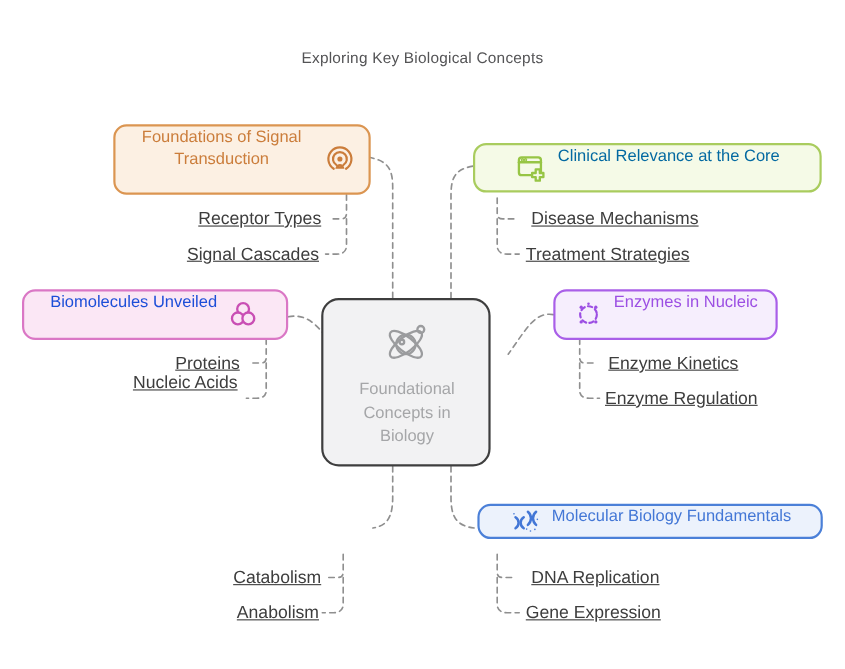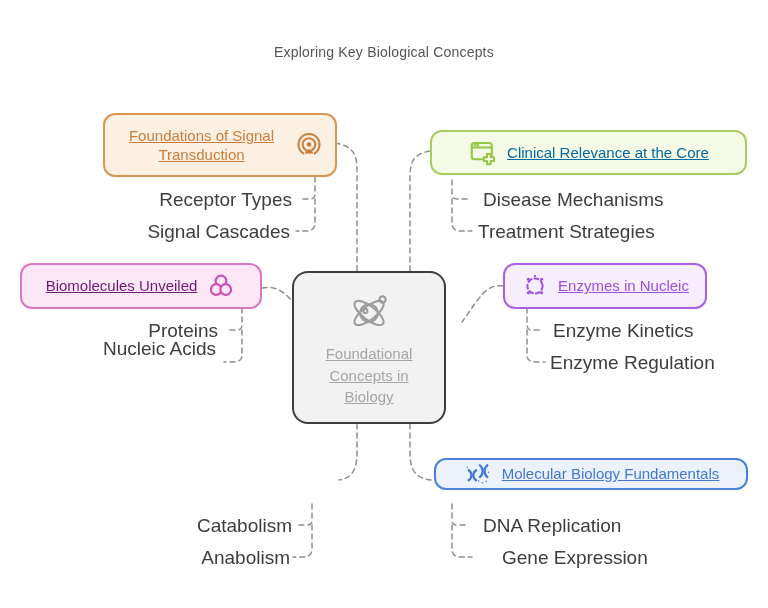--- a/index.html
+++ b/index.html
@@ -9,42 +9,42 @@
   }
   #connectors{position:absolute;left:0;top:0;width:768px;height:608px;pointer-events:none;}
   #connectors path{fill:none;stroke:#8F8F8F;stroke-width:1.5;stroke-dasharray:5 4;stroke-linecap:round;}
 
   .title{
     position:absolute;left:0;top:44px;width:768px;text-align:center;
     font-size:14px;color:#545456;letter-spacing:.2px;
   }
 
   .node{
-    position:absolute;box-sizing:border-box;display:flex;align-items:center;justify-content:center;
+    position:absolute;box-sizing:border-box;display:flex;justify-content:center;
     gap:9px;border-radius:12px;border:2px solid;font-size:15px;font-weight:500;line-height:1.3;
-    padding:0 12px;cursor:default;text-decoration:underline;
+    padding:0 12px;cursor:default;
   }
   .node .ic{flex:0 0 auto;display:flex;align-items:center;justify-content:center;}
 
   .n-signal   {left:103px;top:113px;width:234px;height:64px;background:#FCF0E3;border-color:#DB9551;color:#CB7D3B;text-align:center;}
   .n-clinical {left:430px;top:130px;width:317px;height:45px;background:#F5FAE7;border-color:#A9CC5E;color:#0369a1;}
-  .n-biomol   {left:20px; top:263px;width:242px;height:46px;background:#FBE7F5;border-color:#DA77C5;color:#701a75;}
+  .n-biomol   {left:20px; top:263px;width:242px;height:46px;background:#FBE7F5;border-color:#DA77C5;color:#1d4ed8;}
   .n-enzyme   {left:503px;top:263px;width:204px;height:46px;background:#F6EEFD;border-color:#A95FE8;color:#9C4FE3;}
   .n-metab    {left:31px; top:458px;width:307px;height:46px;background:#E9F7FC;border-color:#31A5CE;color:#2BA4D0;}
   .n-molec    {left:434px;top:458px;width:314px;height:32px;background:#ECF2FC;border-color:#4B80D8;color:#4377D6;}
 
   .n-center{
     left:292px;top:271px;width:154px;height:153px;background:#F2F2F3;border:2px solid #3E3E3E;
     border-radius:16px;flex-direction:column;gap:6px;color:#A5A6A8;font-weight:400;
     text-align:center;line-height:1.45;padding:10px 20px;
   }
   .n-center .lbl{width:112px;}
 
   .leaf{
-    position:absolute;font-size:19px;color:#3D3D3D;white-space:nowrap;line-height:20px;cursor:default;
+    position:absolute;font-size:16px;color:#3D3D3D;white-space:nowrap;line-height:20px;cursor:default;text-decoration:underline;
   }
 </style>
 </head>
 <body>
 
 <div id="stage">
 
   <svg id="connectors" viewBox="0 0 768 608">
 
     <path d="M335 143 C352 146 357 153 357 170 L357 271"></path>
@@ -155,15 +155,15 @@
   <div class="leaf" style="right:478px;top:222px;">Signal Cascades</div>
   <div class="leaf" style="left:483px;top:190px;">Disease Mechanisms</div>
   <div class="leaf" style="left:478px;top:222px;">Treatment Strategies</div>
   <div class="leaf" style="right:550px;top:321px;">Proteins</div>
   <div class="leaf" style="right:552px;top:339px;">Nucleic Acids</div>
   <div class="leaf" style="left:553px;top:321px;">Enzyme Kinetics</div>
   <div class="leaf" style="left:550px;top:353px;">Enzyme Regulation</div>
   <div class="leaf" style="right:476px;top:516px;">Catabolism</div>
   <div class="leaf" style="right:478px;top:548px;">Anabolism</div>
   <div class="leaf" style="left:483px;top:516px;">DNA Replication</div>
-  <div class="leaf" style="left:502px;top:548px;">Gene Expression</div>
+  <div class="leaf" style="left:478px;top:548px;">Gene Expression</div>
 
 </div>
 
 </body></html>

